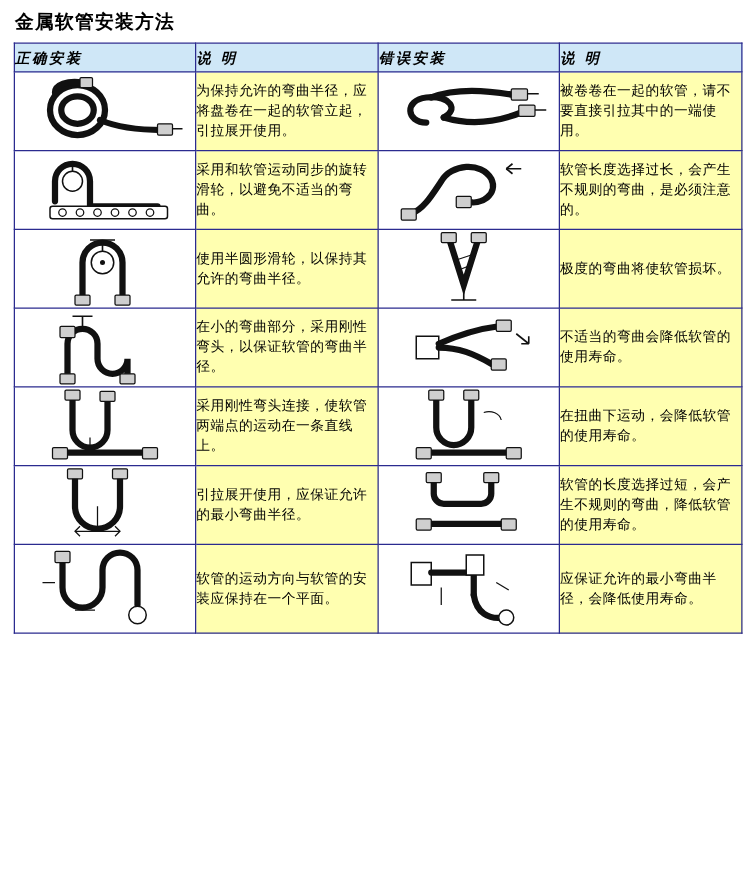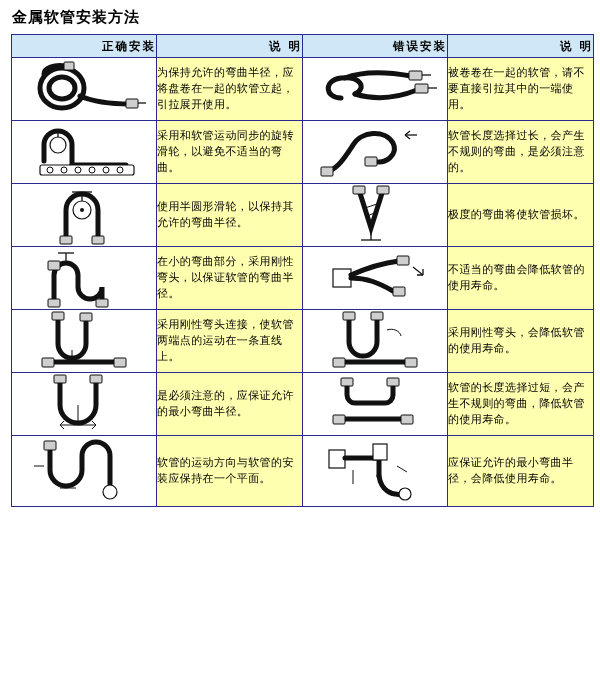--- a/index.html
+++ b/index.html
@@ -29,21 +29,22 @@
     padding:0;
     vertical-align:middle;
   }
   thead th{
     background:#cfe7f7;
     height:22px;
     font-size:11.5px;
     font-weight:bold;
     letter-spacing:2px;
     color:#000;
-    text-align:right;
+    text-align:left;
+    font-style:italic;
   }
   col.img{width:145px;}
   col.txt{width:146px;}
   td.imgcell{
     background:#ffffff;
     text-align:center;
   }
   td.txtcell{
     background:#ffffb0;
     font-size:11px;
@@ -213,36 +214,36 @@
           <svg width="140" height="62" viewBox="0 0 140 62">
             <path d="M44 6 L44 32 A14 14 0 0 0 72 32 L72 6" class="hose"></path>
             <rect x="38" y="2" width="12" height="8" rx="1" class="grayfill"></rect>
             <rect x="66" y="2" width="12" height="8" rx="1" class="grayfill"></rect>
             <path d="M34 52 H104" class="hose"></path>
             <rect x="28" y="48" width="12" height="9" rx="1" class="grayfill"></rect>
             <rect x="100" y="48" width="12" height="9" rx="1" class="grayfill"></rect>
             <path d="M82 20 a10 8 0 0 1 14 6" class="thin2"></path>
           </svg>
         </td>
-        <td class="txtcell">采用刚性弯头，会降低软管的使用寿命。</td>
+        <td class="txtcell">在扭曲下运动，会降低软管的使用寿命。</td>
       </tr>
 
 
       <tr>
         <td class="imgcell">
           <svg width="140" height="62" viewBox="0 0 140 62">
             <path d="M46 6 L46 32 A18 18 0 0 0 82 32 L82 6" class="hose"></path>
             <rect x="40" y="2" width="12" height="8" rx="1" class="grayfill"></rect>
             <rect x="76" y="2" width="12" height="8" rx="1" class="grayfill"></rect>
             <path d="M64 32 L64 52" class="thin2"></path>
             <path d="M46 52 h36" class="thin2"></path>
             <path d="M50 48 l-4 4 4 4 M78 48 l4 4 -4 4" class="thin2"></path>
           </svg>
         </td>
-        <td class="txtcell">是必须注意的，应保证允许的最小弯曲半径。</td>
+        <td class="txtcell">引拉展开使用，应保证允许的最小弯曲半径。</td>
         <td class="imgcell">
           <svg width="140" height="62" viewBox="0 0 140 62">
             <path d="M42 10 L42 22 A8 8 0 0 0 50 30 H80 A8 8 0 0 0 88 22 L88 10" class="hose"></path>
             <rect x="36" y="5" width="12" height="8" rx="1" class="grayfill"></rect>
             <rect x="82" y="5" width="12" height="8" rx="1" class="grayfill"></rect>
             <path d="M34 46 H100" class="hose"></path>
             <rect x="28" y="42" width="12" height="9" rx="1" class="grayfill"></rect>
             <rect x="96" y="42" width="12" height="9" rx="1" class="grayfill"></rect>
           </svg>
         </td>

